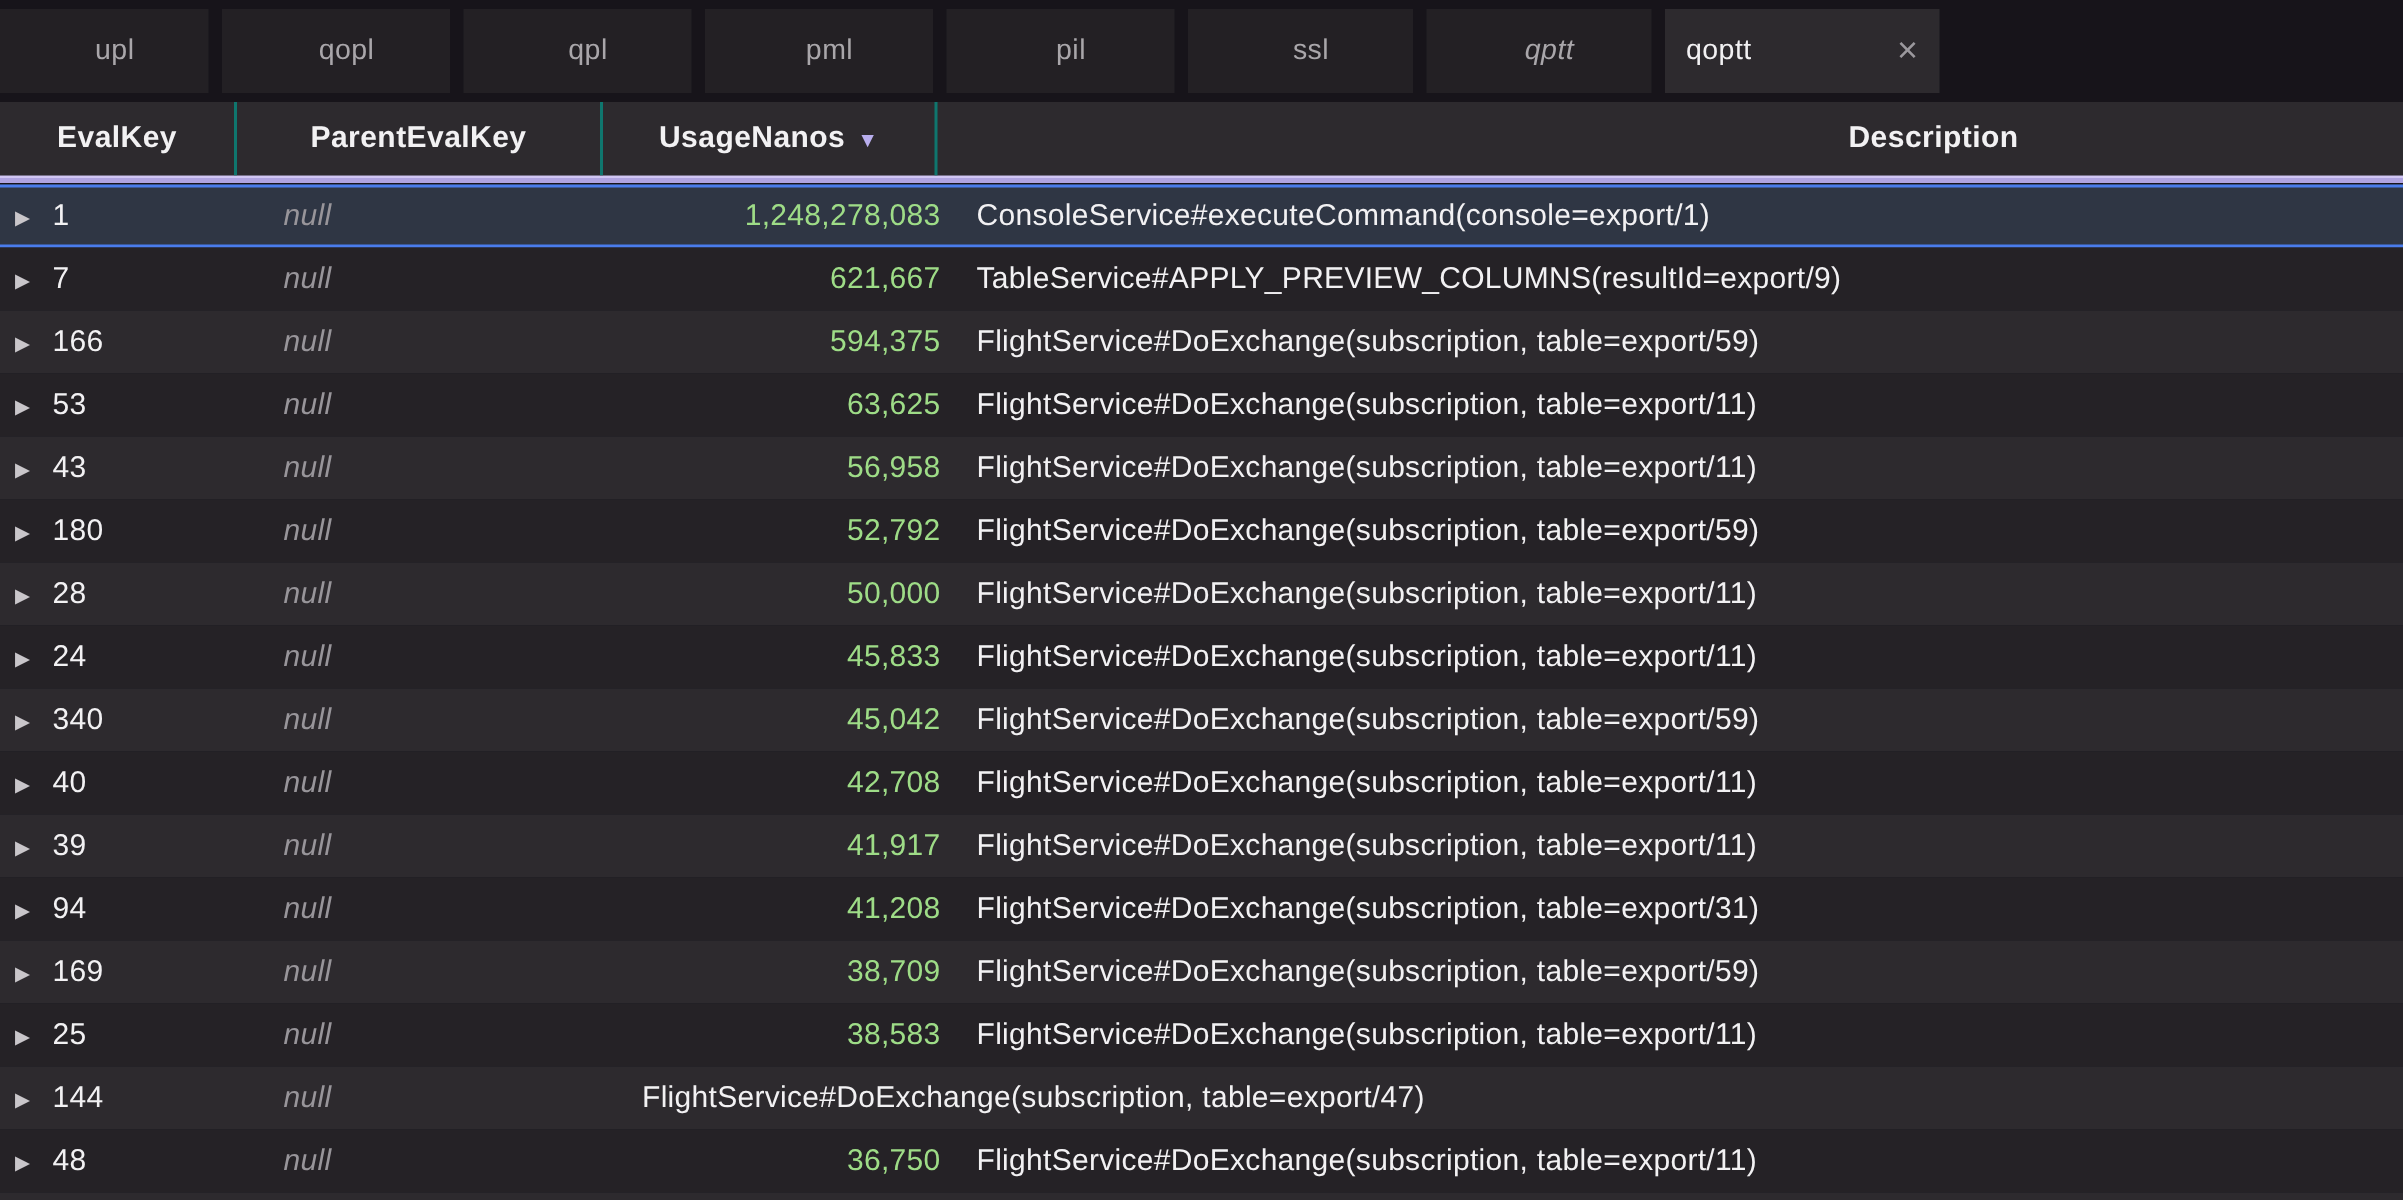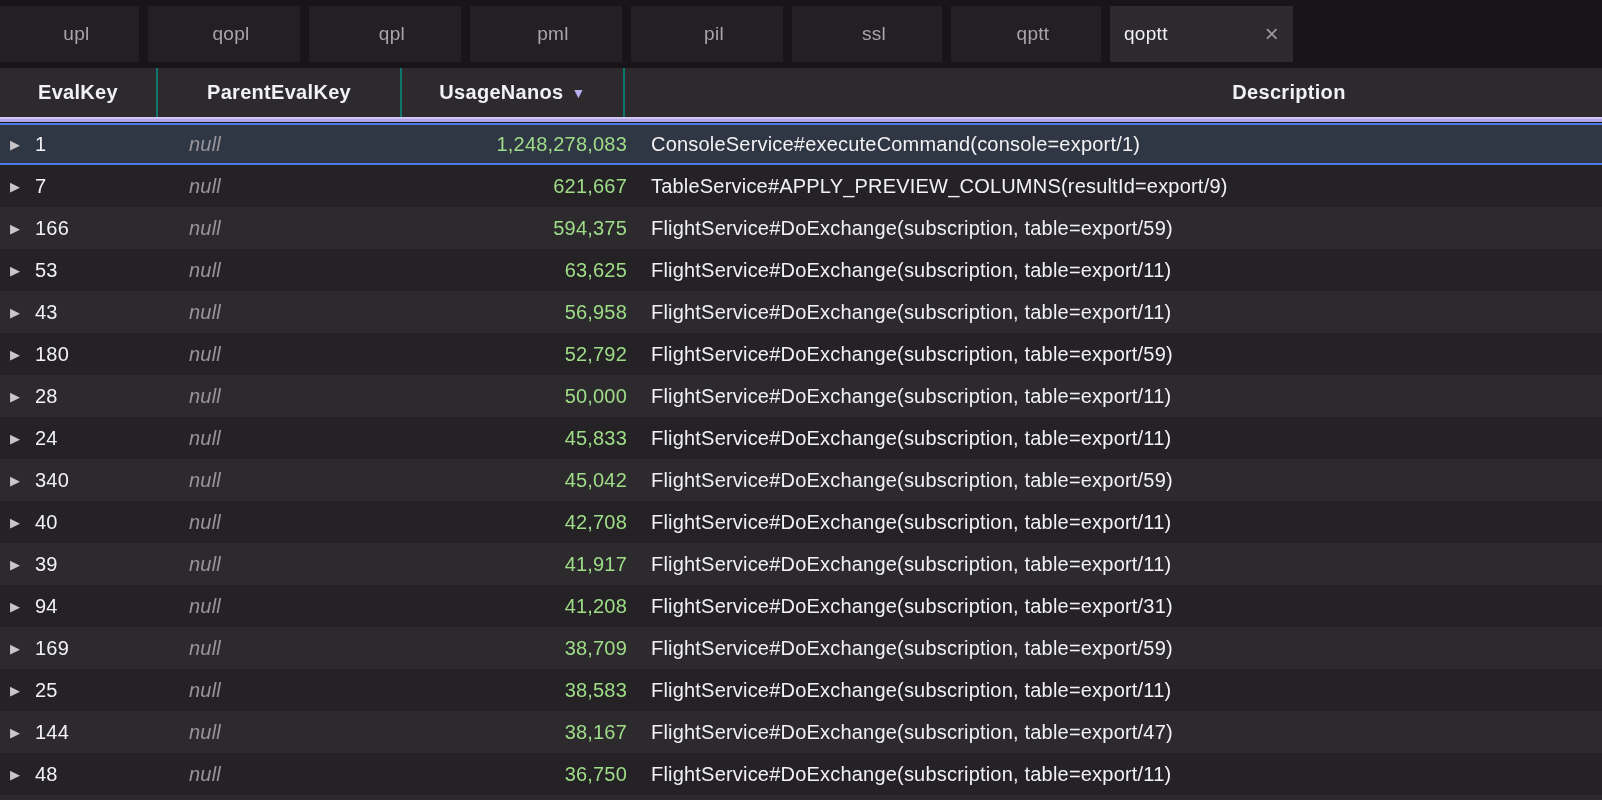--- a/index.html
+++ b/index.html
@@ -107,21 +107,21 @@
       </div>
       <div class="tab" style="width: 152px;">
         <span>pml</span>
       </div>
       <div class="tab" style="width: 152px;">
         <span>pil</span>
       </div>
       <div class="tab" style="width: 150px;">
         <span>ssl</span>
       </div>
-      <div class="tab" style="width: 150px;">
+      <div class="tab" style="width: 150px; font-style: italic;">
         <span>qptt</span>
       </div>
       <div class="tab active" style="width: 183px;">
         <span>qoptt</span>
         <span class="close">×</span>
       </div>
     </div>
 
   <div class="grid-header">
     <div class="hcell" style="width:156px">
@@ -267,21 +267,20 @@
         <div class="cell-parent">null</div>
         <div class="cell-usage">38,583</div>
         <div class="cell-desc">FlightService#DoExchange(subscription, table=export/11)</div>
       </div>
       <div class="row light">
         <div class="cell-eval">
           <span class="expander">▶</span>
           <span>144</span>
         </div>
         <div class="cell-parent">null</div>
-        <div class="cell-usage">38,167</div>
         <div class="cell-desc">FlightService#DoExchange(subscription, table=export/47)</div>
       </div>
       <div class="row dark">
         <div class="cell-eval">
           <span class="expander">▶</span>
           <span>48</span>
         </div>
         <div class="cell-parent">null</div>
         <div class="cell-usage">36,750</div>
         <div class="cell-desc">FlightService#DoExchange(subscription, table=export/11)</div>

